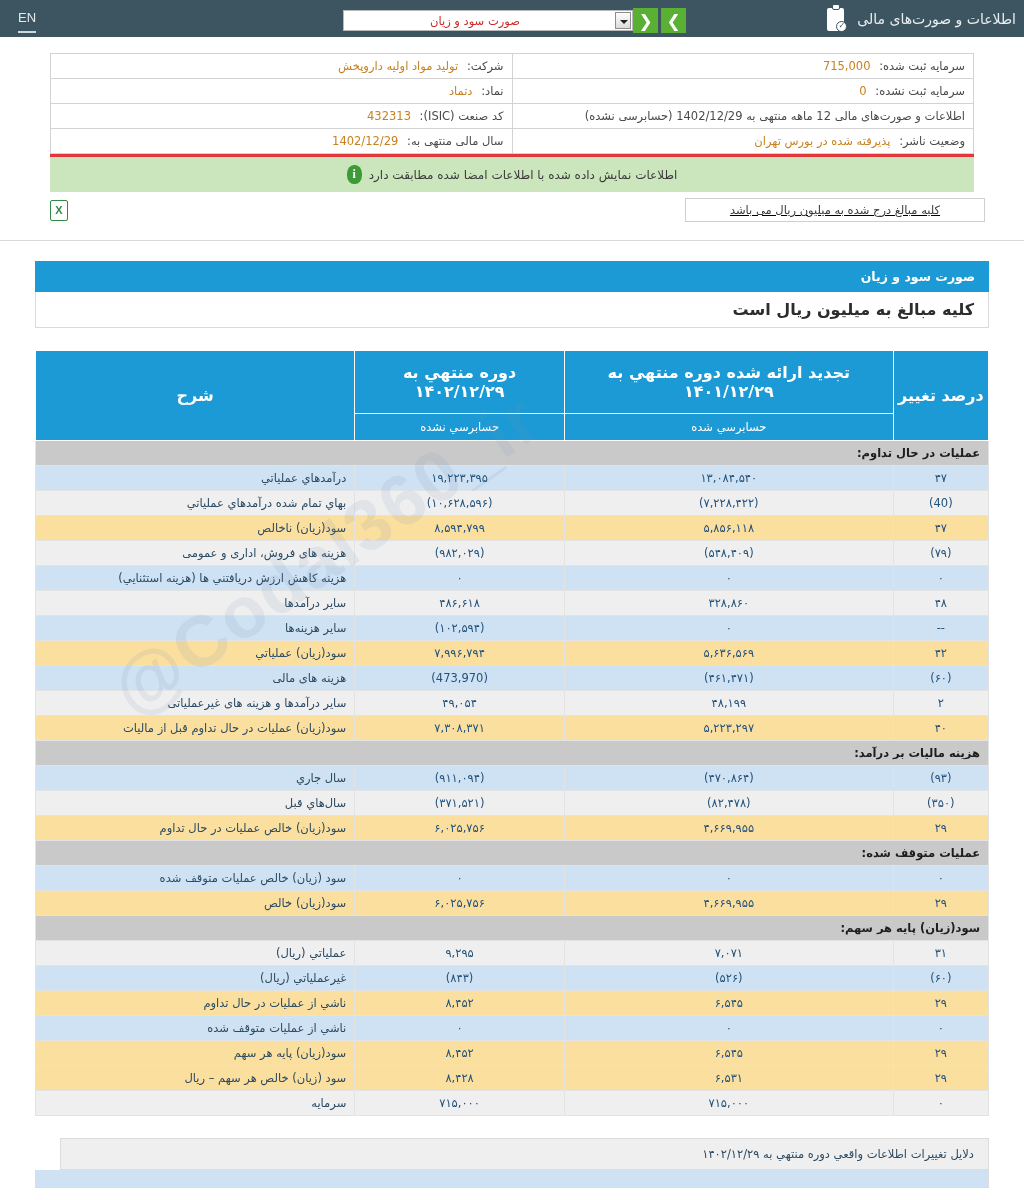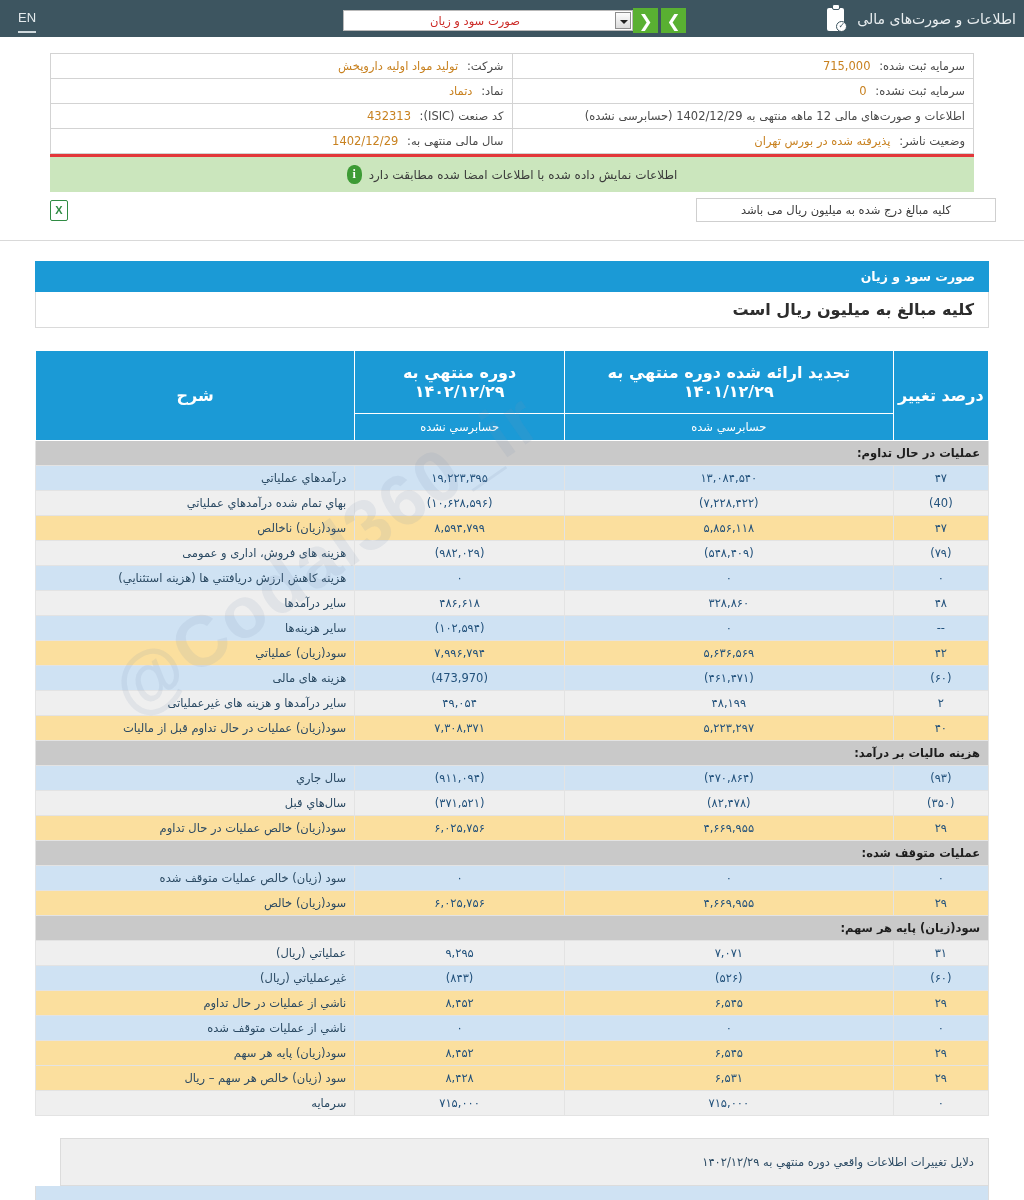--- a/index.html
+++ b/index.html
@@ -147,23 +147,24 @@
   .info-i {
     width: 15px; height: 19px;
     background: #3d9b35;
     border-radius: 45%;
     color: #fff; font-size: 12px; font-weight: bold;
     line-height: 19px; text-align: center;
     font-family: "Liberation Serif", serif;
   }
 
   .unit-row {
-    margin: 6px 28px 0 50px;
+    margin: 6px 39px 0 50px;
     display: flex; align-items: center; justify-content: space-between;
     direction: ltr;
+    text-decoration: underline;
   }
   .unit-box {
     border: 1px solid #cfcfcf;
     background: #fff;
     font-size: 11.5px;
     color: #3a3a3a;
     padding: 4px 10px 5px 10px;
     height: 24px;
     min-width: 300px;
     text-align: center;
@@ -251,21 +252,21 @@
   tr.white td { background: #efefef; }
   tr.gold td  { background: #fbdf9e; }
 
   
   .notes { padding: 22px 35px 0 35px; }
   .note-row {
     background: #efefef;
     border: 1px solid #dcdcdc;
     color: #2b4a63;
     font-size: 11.5px;
-    padding: 16px 14px;
+    padding: 8px 14px;
     text-align: right;
     margin-left: 25px;
   }
   .note-gap {
     background: #cfe2f3;
     height: 9px;
     border-left: 1px solid #dcdcdc;
     border-right: 1px solid #dcdcdc;
   }
   .note-foot {

